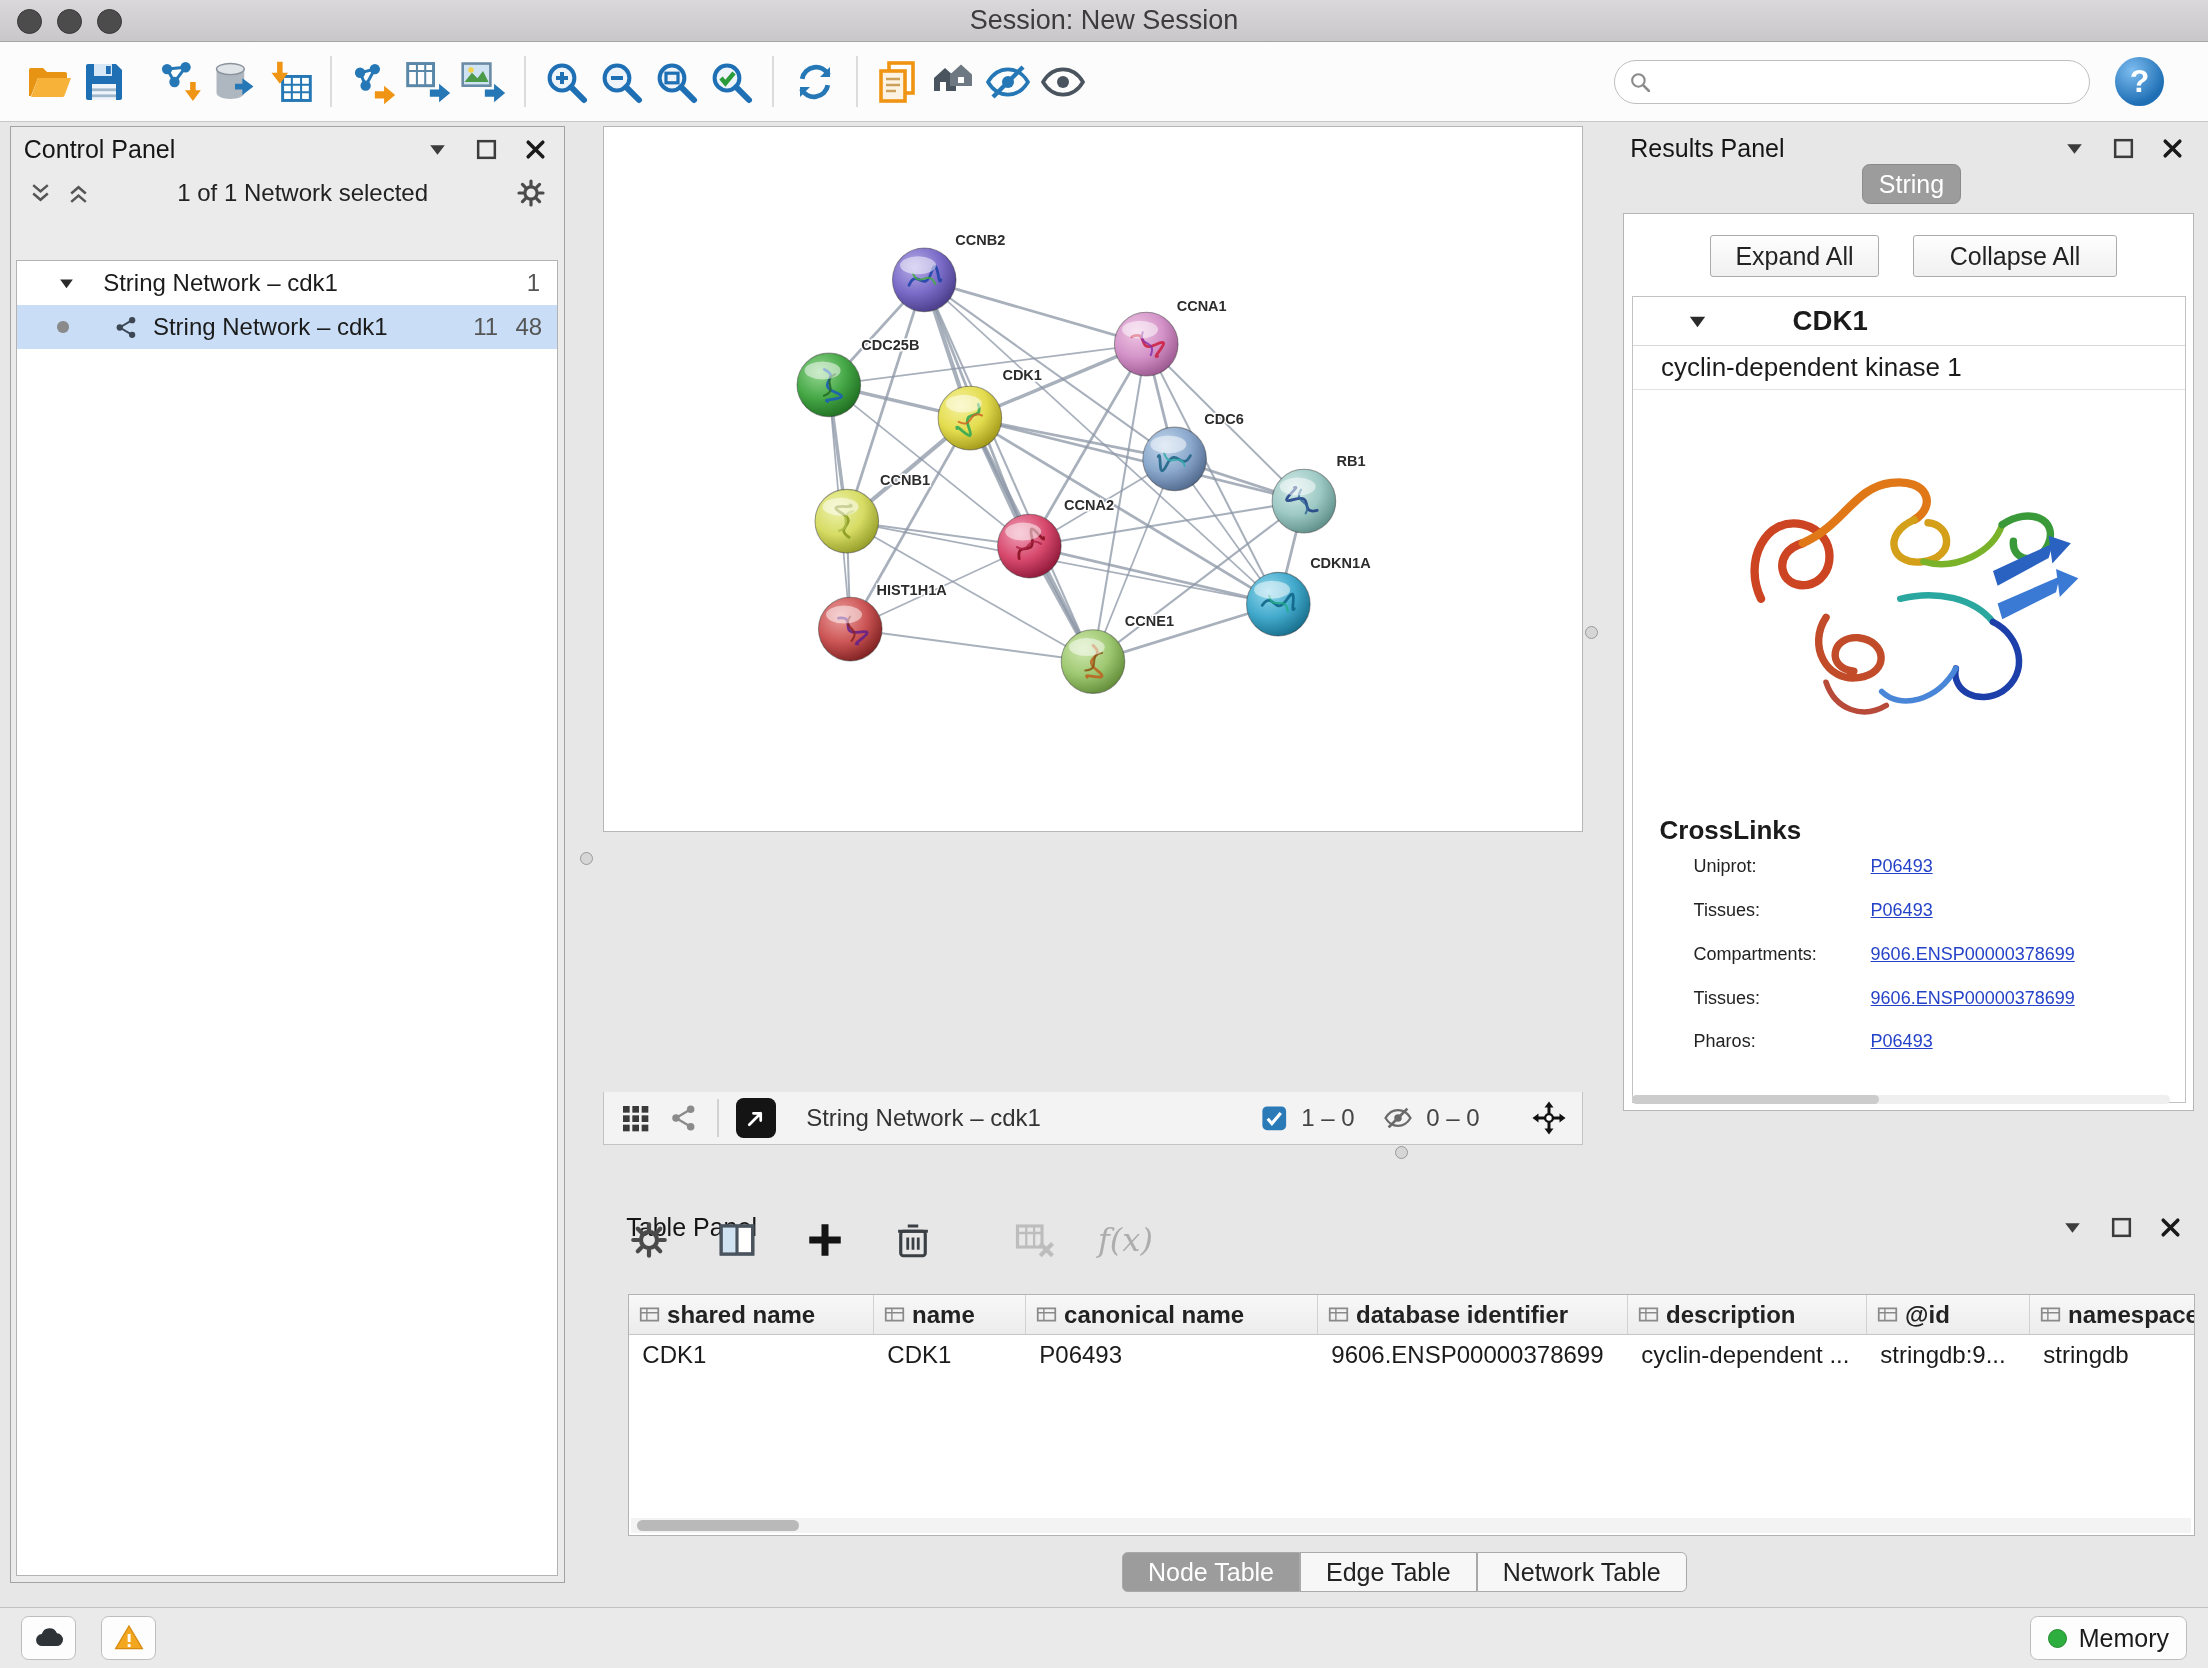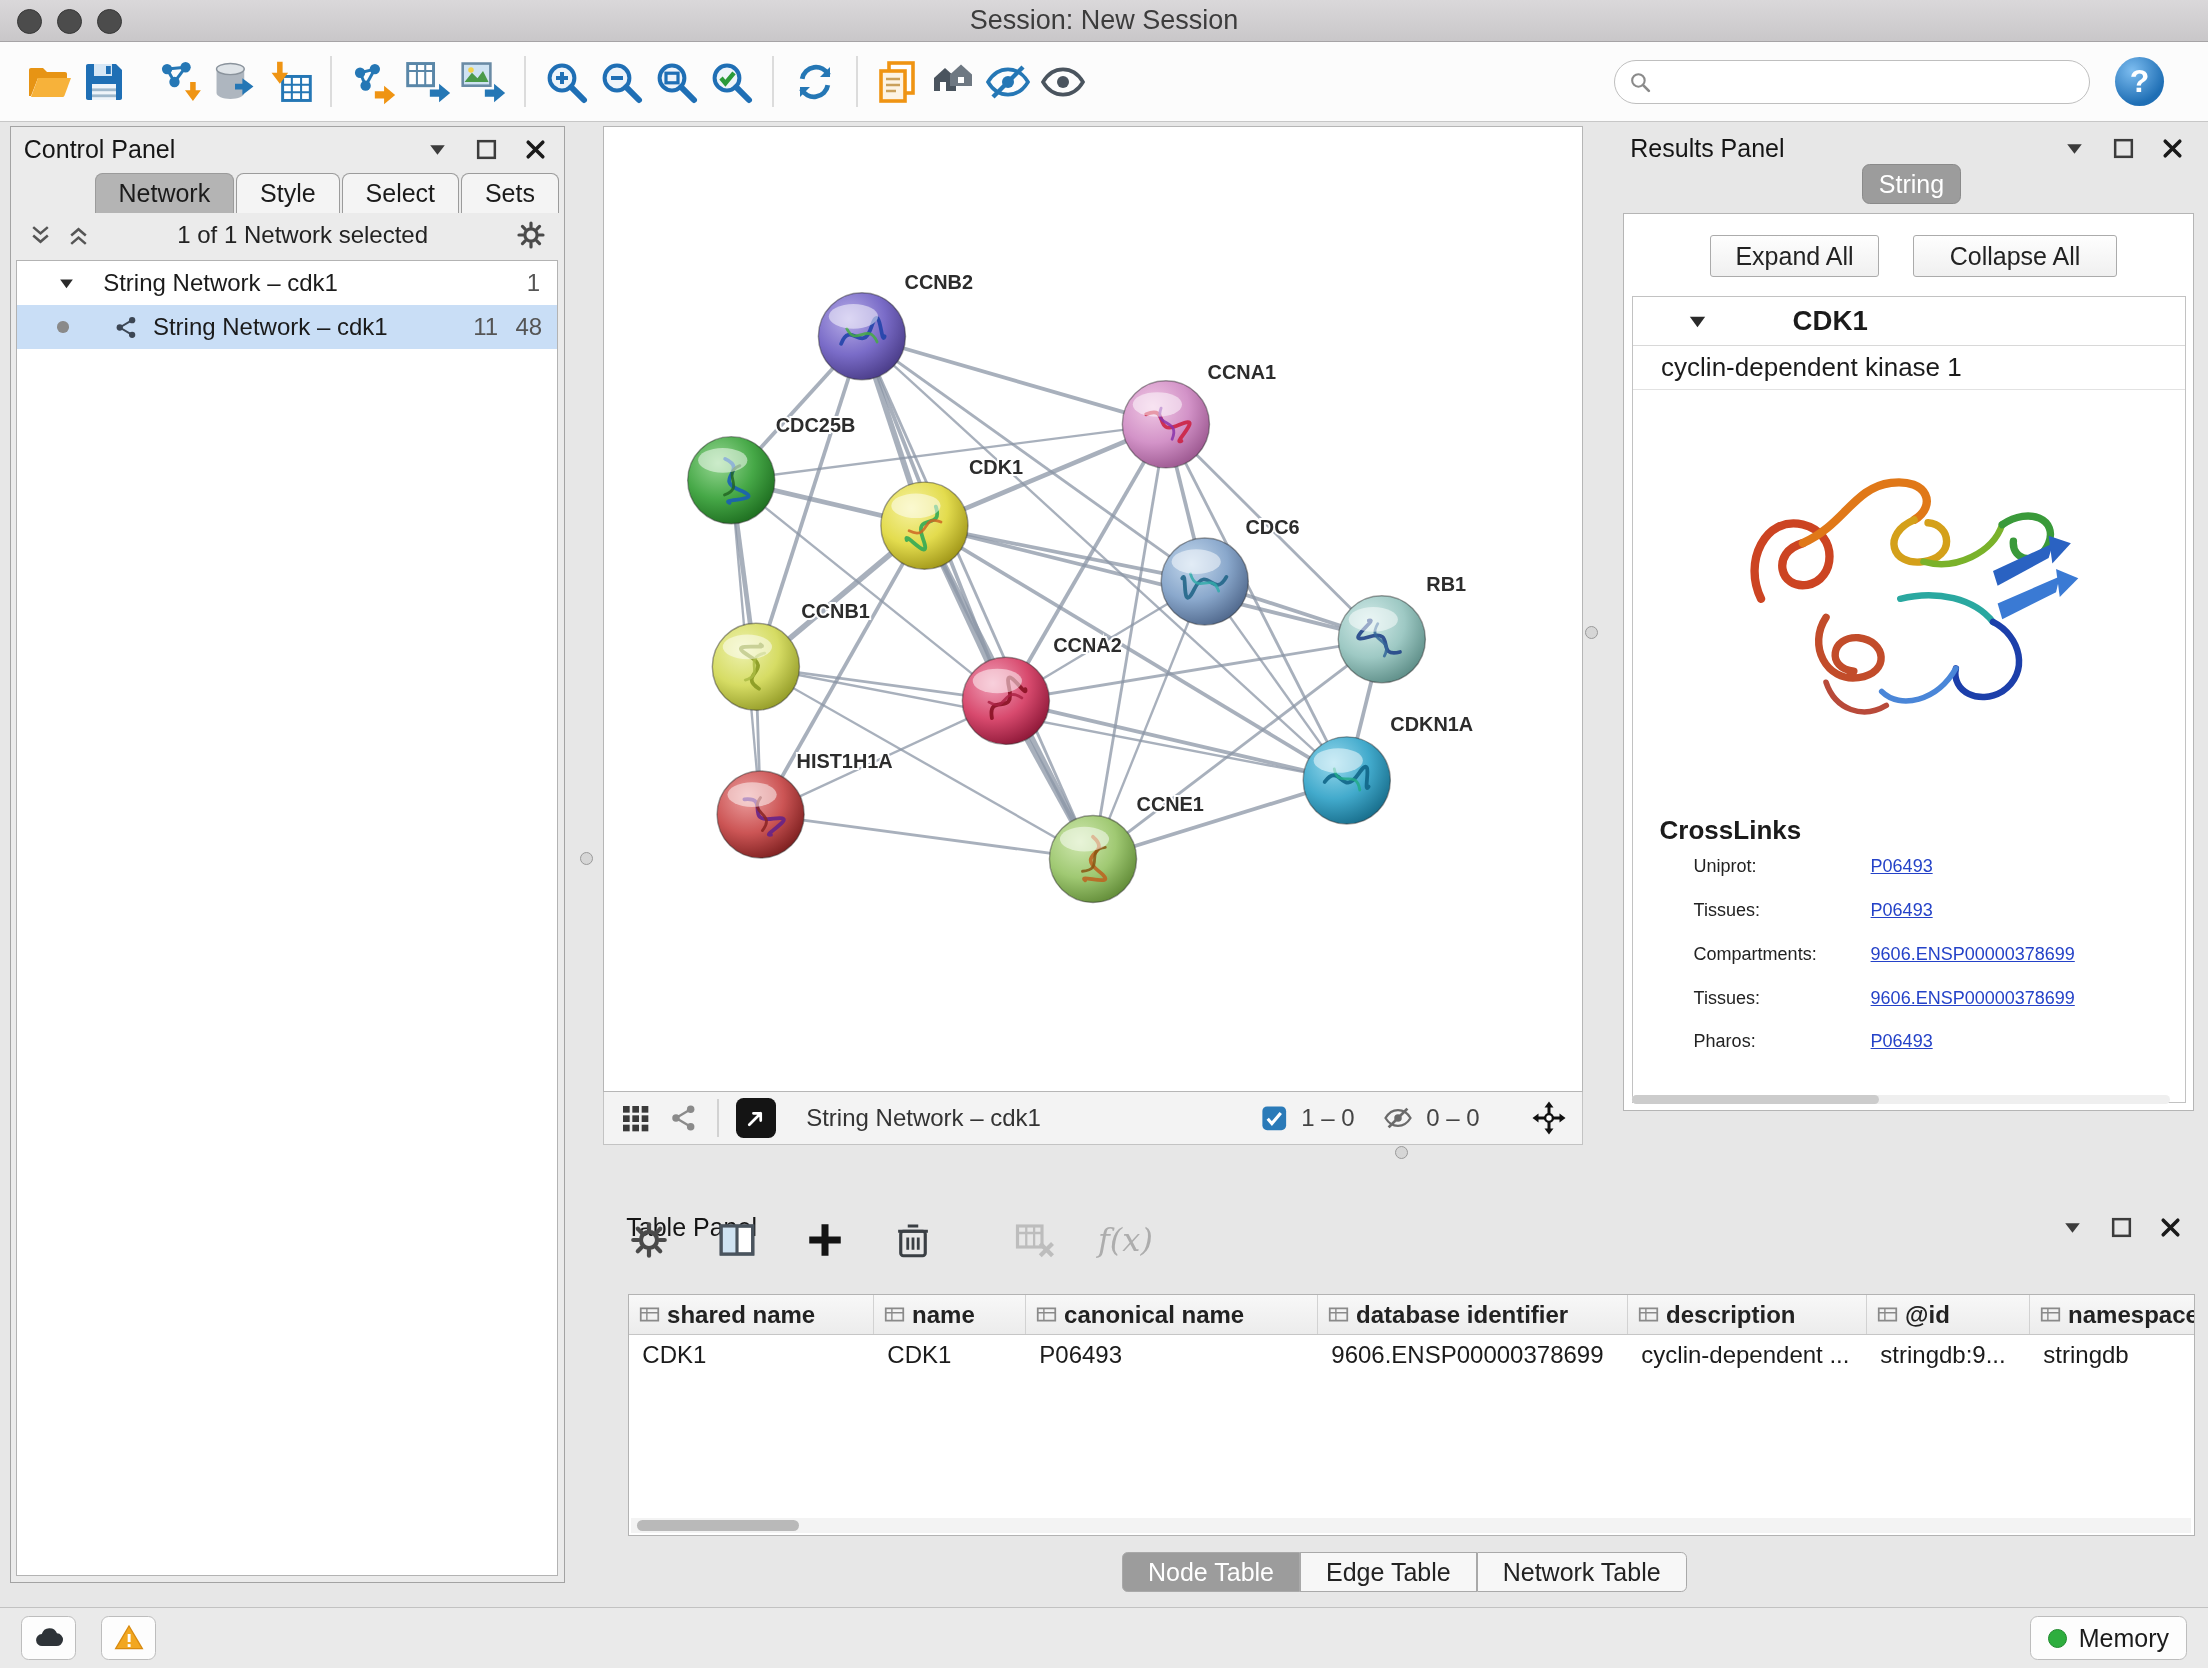--- a/index.html
+++ b/index.html
@@ -32,21 +32,21 @@
   .cpanel{left:9.5px;top:126px;width:555px;height:1457px;background:#ebebeb;border:1px solid #a3a3a3}
   .ctabs{display:flex;padding:1.9px 0 0 84px;height:42px}
   .ctab{height:40px;padding:0 23px;display:flex;align-items:center;font-size:25px;border:1px solid #9b9b9b;border-bottom:none;border-radius:7.6px 7.6px 0 0;background:#f4f4f4;margin-right:1.9px}
   .ctab.sel{background:#b4b4b4}
   .crow{height:44px;display:flex;align-items:center;padding:0 17px;font-size:24px;color:#222}
   .tree{position:absolute;left:5.7px;top:133px;width:542px;bottom:5.7px;background:#fff;border:1px solid #b3b3b3}
   .trow{height:44px;display:flex;align-items:center;font-size:24px;position:relative}
   .trow.sel{background:#c9def6}
   .tcount{position:absolute;color:#555}
   
-  .netview{left:603px;top:126px;width:980px;height:966px;background:#fff;border:1px solid #b6b6b6}
+  .netview{left:603px;top:126px;width:980px;height:706px;background:#fff;border:1px solid #b6b6b6}
   .nlabel{font-family:"Liberation Sans",sans-serif;font-size:21px;font-weight:bold;fill:#2c2c2c;stroke:#fff;stroke-width:4px;paint-order:stroke}
   .nettb{left:603px;top:1092px;width:980px;height:53px;background:#f3f3f3;border:1px solid #c3c3c3;border-top:none;display:flex;align-items:center;padding:0 15px;gap:17px}
   .nettb .lbl{font-size:24px;color:#333;margin-left:13.3px}
   .cntlbl{font-size:24px;color:#444}
   
   .rhead{left:1617px;top:126px;width:584px;height:44px}
   .stringtab{left:1862px;top:164px;width:99px;height:40px;background:#9c9c9c;border:1px solid #8a8a8a;border-radius:7.6px;color:#fff;font-size:25px;display:flex;align-items:center;justify-content:center}
   .rbox{left:1623px;top:213px;width:571px;height:898px;background:#fff;border:1px solid #b5b5b5}
   .rbtn{position:absolute;height:42px;background:linear-gradient(#fefefe,#f0f0f0);border:1px solid #ababab;border-radius:3px;font-size:25px;display:flex;align-items:center;justify-content:center;color:#222}
   .rsec{position:absolute;left:7.6px;top:82px;width:554px;height:807px;border:1px solid #c2c2c2;background:#fff}
@@ -267,26 +267,20 @@
             <rect x="4" y="4" width="16" height="16" fill="none" stroke="#3c3c3c" stroke-width="2.4"></rect>
           </svg>
         </span>
       <span>
           <svg viewBox="0 0 24 24">
             <path d="M5 5l14 14M19 5L5 19" stroke="#1a1a1a" stroke-width="3.4" stroke-linecap="round"></path>
           </svg>
         </span>
     </span>
   </div>
-  <div class="ctabs">
-    <span class="ctab sel">Network</span>
-    <span class="ctab">Style</span>
-    <span class="ctab">Select</span>
-    <span class="ctab">Sets</span>
-  </div>
   <div class="crow">
     <span style="margin-right:13.3px">
         <svg width="25" height="25" viewBox="0 0 24 24">
           <path d="M5 4l7 6 7-6M5 12l7 6 7-6" stroke="#555" stroke-width="2.4" fill="none"></path>
         </svg>
       </span>
     <span>
         <svg width="25" height="25" viewBox="0 0 24 24">
           <path d="M5 20l7-6 7 6M5 12l7-6 7 6" stroke="#555" stroke-width="2.4" fill="none"></path>
         </svg>

